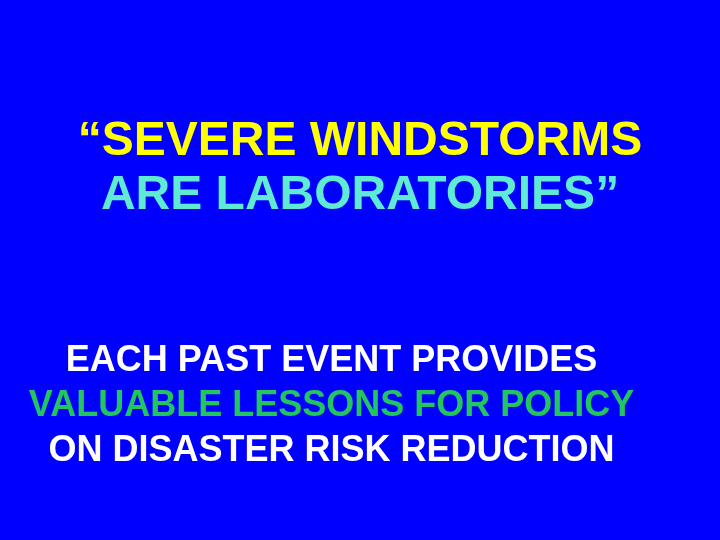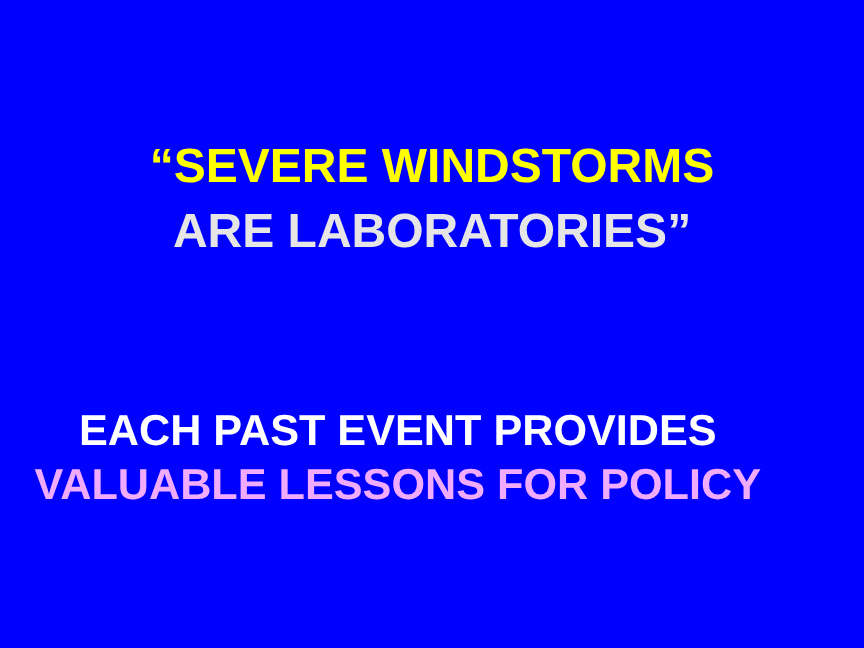--- a/index.html
+++ b/index.html
@@ -27,21 +27,21 @@
     left: 0;
     top: 112px;
     width: 720px;
     text-align: center;
   }
   .title-line {
     display: block;
     color: #FFFF00;
     font-family: "Liberation Sans", sans-serif;
     font-weight: bold;
-    font-size: 40px;
+    font-size: 48px;
     line-height: 54px;
     letter-spacing: 0px;
     white-space: pre;
   }
   
   #body-block {
     position: absolute;
     left: 0;
     top: 336px;
     width: 663px;
@@ -58,21 +58,22 @@
     white-space: pre;
   }
 </style>
 </head>
 <body>
 
 <div id="slide" style="background: rgb(0, 0, 255);">
 
   <div id="title-block">
     <span class="title-line" style="color: rgb(255, 255, 0);">“SEVERE WINDSTORMS</span>
-    <span class="title-line" style="color: #e5e5e5;">ARE LABORATORIES”</span>
+    <span class="title-line" style="color: #5eead4;">ARE LABORATORIES”</span>
   </div>
 
   <div id="body-block">
     <span class="body-line" style="color: rgb(255, 255, 255);">EACH PAST EVENT PROVIDES</span>
-    <span class="body-line" style="color: #f0abfc;">VALUABLE LESSONS FOR POLICY</span>
+    <span class="body-line" style="color: #22c55e;">VALUABLE LESSONS FOR POLICY</span>
+    <span class="body-line" style="color: rgb(255, 255, 255);">ON DISASTER RISK REDUCTION</span>
   </div>
 
 </div>
 
 </body></html>

